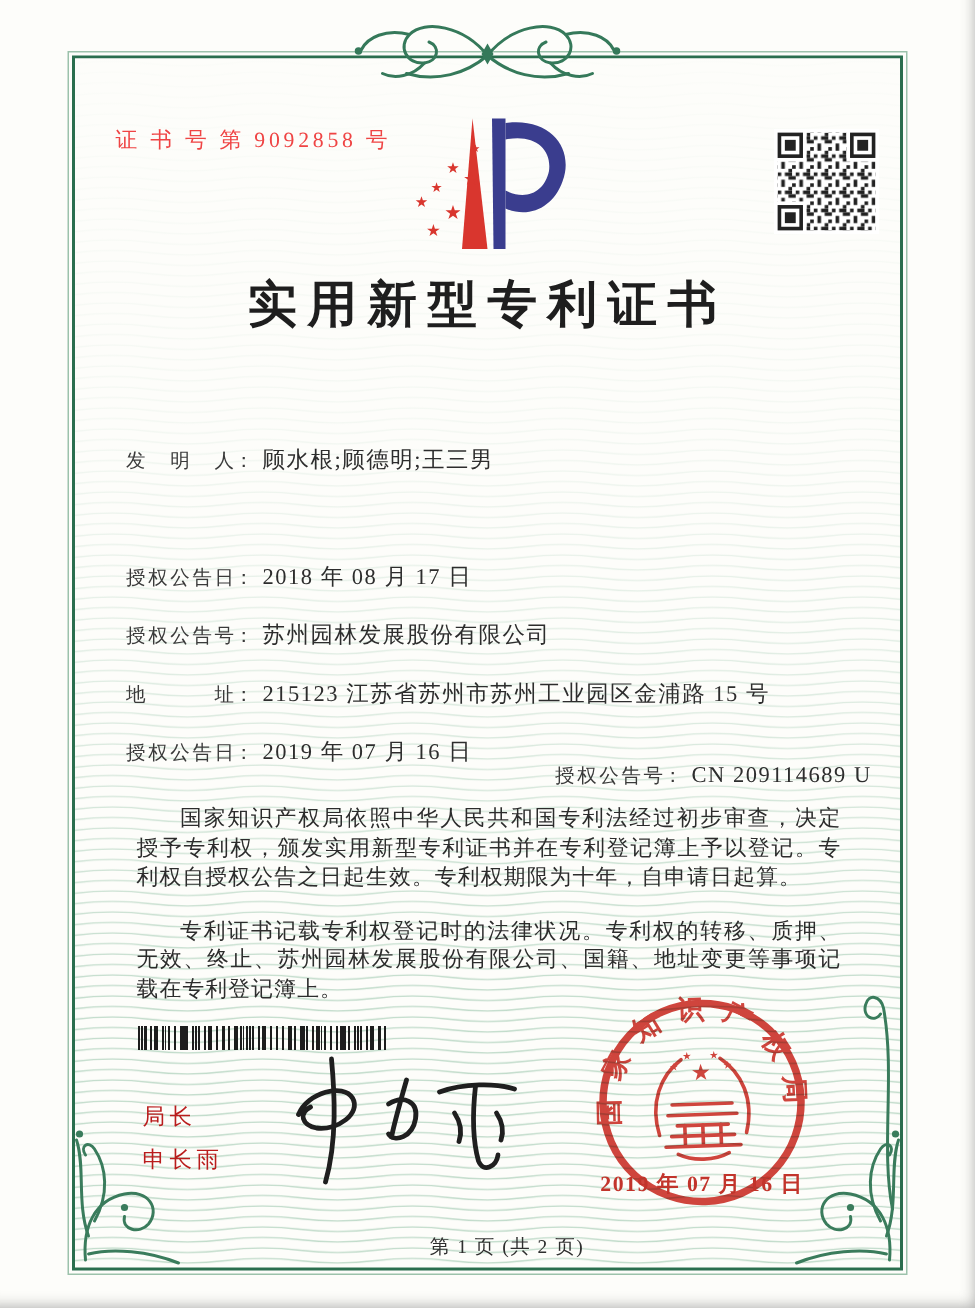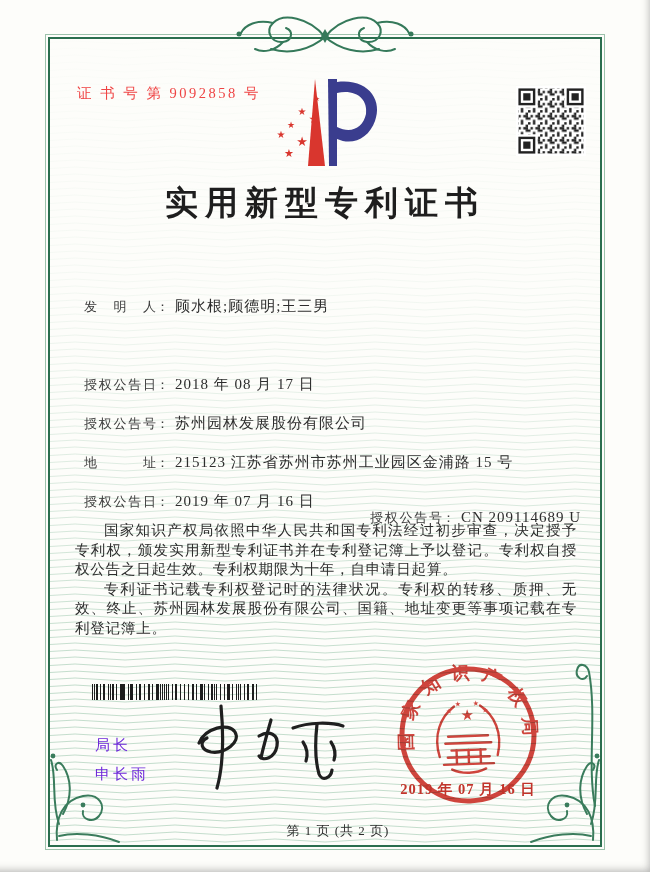--- a/index.html
+++ b/index.html
@@ -28,29 +28,29 @@
   
   .row{position:absolute;left:84px;width:492px;height:24px;white-space:nowrap;}
   .lbl{display:inline-block;width:72px;font-size:13px;color:#3a3a3a;
     text-align:justify;text-align-last:justify;vertical-align:baseline;}
   .colon{font-size:13px;color:#3a3a3a;}
   .val{font-size:15px;letter-spacing:1px;color:#2d2d2d;margin-left:6px;}
   .pair2{position:absolute;left:258px;top:16px;margin-left:28px;}
   
   .body-text{position:absolute;left:75px;top:521px;width:502px;font-size:14.5px;
     line-height:19.5px;letter-spacing:.8px;text-align:justify;color:#2c2c2c;}
-  .body-text p{margin:0;text-indent:2em;}
+  .body-text p{margin:16px;text-indent:2em;}
   
   .barcode{position:absolute;left:92px;top:684px;width:166px;height:16px;
     background:
       repeating-linear-gradient(90deg,#1d1d1d 0 1.5px,transparent 1.5px 4px),
       repeating-linear-gradient(90deg,transparent 0 2px,#1d1d1d 2px 3.5px,transparent 3.5px 9px),
       repeating-linear-gradient(90deg,transparent 0 5px,#1d1d1d 5px 6px,transparent 6px 13px);}
   .sig-block{position:absolute;left:95px;top:731px;font-size:15px;letter-spacing:3px;
-    line-height:29px;color:#6d28d9;}
+    line-height:29px;color:#b91c1c;}
   .sig-graphic{position:absolute;left:185px;top:698px;}
   .seal{position:absolute;left:393px;top:660px;mix-blend-mode:multiply;transform:rotate(-2deg);}
   .seal-date{position:absolute;left:396px;top:780px;width:144px;text-align:center;
     font-size:14.5px;letter-spacing:1px;color:#c2342b;font-weight:700;}
   .footer{position:absolute;left:0;top:822px;width:100%;text-align:center;
     font-size:13px;letter-spacing:1px;color:#2e2e2e;margin-left:13px;}
 </style>
 </head>
 <body>
 

